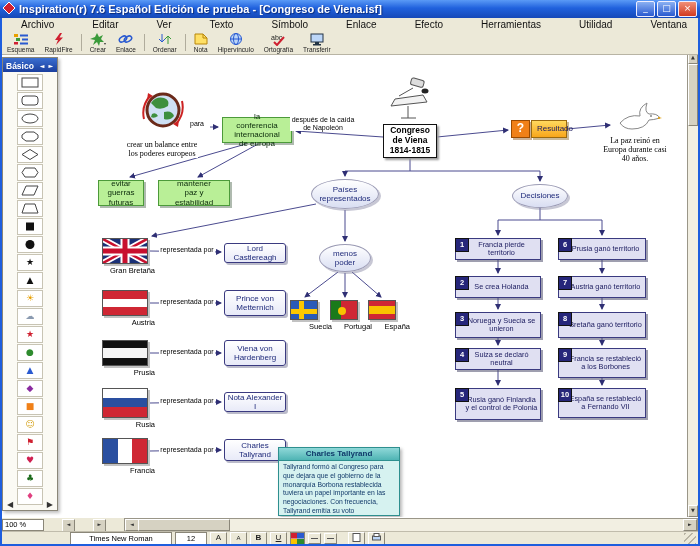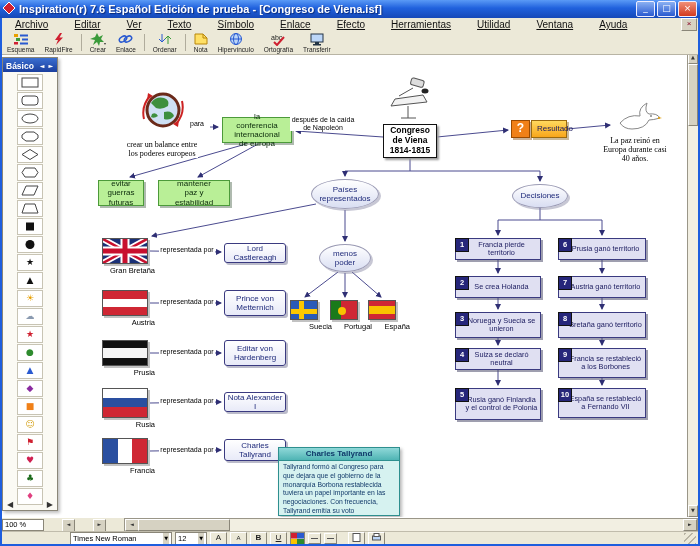--- a/index.html
+++ b/index.html
@@ -4,21 +4,21 @@
 <style>
   html,body{margin:0;padding:0;background:#777;}
   #app{position:relative;width:700px;height:546px;background:#ece9d8;font-family:"Liberation Sans",sans-serif;overflow:hidden;user-select:none;}
   
   .titlebar{position:absolute;left:0;top:0;right:0;height:18px;background:linear-gradient(to bottom,#5a9af6 0%,#2061dd 45%,#1649b8 100%);display:flex;align-items:center;gap:4px;padding:0 3px;z-index:95;}
   .title-text{flex:1;color:#fff;font-size:11px;font-weight:bold;text-shadow:1px 1px 1px #0a2a7a;white-space:nowrap;overflow:hidden;}
   .win-btns{display:flex;gap:2px;}
   .wbtn{width:17px;height:14px;border-radius:2px;background:linear-gradient(#8ab0f2,#2a5ad0);border:1px solid #eef;color:#fff;font-size:9px;line-height:12px;text-align:center;font-family:"DejaVu Sans",sans-serif;}
   .wbtn.close{background:linear-gradient(#f09078,#d23a20);}
   .menubar{position:absolute;left:0;top:18px;right:0;height:13px;background:#ece9d8;display:flex;align-items:center;font-size:10px;color:#111;padding-left:2px;z-index:95;}
-  .menu-item{padding:0 13px;text-decoration:underline;}
+  .menu-item{padding:0 19px;}
   .menu-close{margin-left:auto;margin-right:3px;width:14px;height:11px;background:#d6d2c2;border:1px solid;border-color:#fff #8a8678 #8a8678 #fff;font-size:8px;line-height:10px;text-align:center;color:#802;}
   .toolbarrow{position:absolute;left:0;top:31px;right:0;height:21px;background:#ece9d8;border-bottom:1px solid #b8b4a4;display:flex;align-items:stretch;padding:1px 2px;z-index:95;}
   .tbtn{display:flex;flex-direction:column;align-items:center;justify-content:center;padding:0 5px;}
   .ticon{height:13px;display:flex;align-items:center;}
   .tlabel{font-size:6.5px;color:#222;white-space:nowrap;}
   .tsep{width:1px;background:#b0ac9c;margin:2px 3px;}
   
   .palette{position:absolute;left:2px;top:57px;width:54px;height:452px;background:#fbfaf4;border:1px solid #8a8678;box-shadow:2px 2px 3px rgba(0,0,0,.25);z-index:90;}
   .pal-header{height:13px;background:linear-gradient(#3a6ed0,#1a3e9e);color:#fff;font-size:8.5px;font-weight:bold;padding:1px 3px 0 3px;display:flex;justify-content:space-between;align-items:center;}
   .pal-arrows{font-family:"DejaVu Sans",sans-serif;font-size:6px;letter-spacing:1px;}
@@ -48,21 +48,21 @@
   .vscroll{position:absolute;right:2px;top:52px;width:10px;height:465px;background:#f2efe2;border-left:1px solid #9a9688;display:flex;flex-direction:column;z-index:80;}
   .sbtn{height:10px;background:#d6d2c2;border:1px solid;border-color:#fff #8a8678 #8a8678 #fff;font-size:5px;line-height:8px;text-align:center;color:#333;font-family:"DejaVu Sans",sans-serif;}
   .vthumb{height:60px;background:#d6d2c2;border:1px solid;border-color:#fff #8a8678 #8a8678 #fff;}
   .hrow{position:absolute;left:0;right:0;top:517px;height:14px;background:#ece9d8;border-top:1px solid #fff;display:flex;align-items:center;gap:18px;padding:0 2px;z-index:85;}
   .zoombox{width:36px;height:10px;background:#fff;border:1px solid #8a8678;font-size:7.5px;line-height:10px;padding:0 2px;}
   .spin{width:11px;height:11px;background:#d6d2c2;border:1px solid;border-color:#fff #8a8678 #8a8678 #fff;font-size:5px;line-height:9px;text-align:center;font-family:"DejaVu Sans",sans-serif;color:#333;}
   .hscroll{flex:1;height:12px;background:#f2efe2;border:1px solid #9a9688;position:relative;display:flex;align-items:stretch;}
   .hthumb{position:absolute;left:13px;top:0;width:90px;height:10px;background:#d6d2c2;border:1px solid;border-color:#fff #8a8678 #8a8678 #fff;}
   .hs-left{width:12px;}.hs-right{width:12px;margin-left:auto;}
   .formatbar{position:absolute;left:0;right:0;top:531px;height:13px;background:#ece9d8;border-top:1px solid #c0bcac;display:flex;align-items:center;gap:3px;padding:0 4px 0 70px;z-index:85;}
-  .fsel{height:11px;background:#fff;border:1px solid #8a8678;font-size:7.5px;line-height:11px;padding:0 2px;display:flex;align-items:center;}
+  .fsel{height:11px;background:#fff;border:1px solid #8a8678;font-size:7.5px;line-height:11px;padding:0 2px;display:flex;align-items:center;flex-direction:column;}
   .fsel .da{margin-left:auto;font-size:5px;font-family:"DejaVu Sans",sans-serif;background:#d6d2c2;padding:0 1px;height:100%;}
   .fbtn{min-width:13px;height:11px;background:#ece9d8;border:1px solid;border-color:#fff #8a8678 #8a8678 #fff;font-size:8px;line-height:10px;text-align:center;color:#222;padding:0 1px;}
   .swatch{width:13px;height:11px;border:1px solid #8a8678;background:linear-gradient(to right,#cf2030 50%,#2a5ad0 50%) top/100% 50% no-repeat,linear-gradient(to right,#f8c300 50%,#2e8b2e 50%) bottom/100% 50% no-repeat;}
   .bars{width:13px;height:11px;border:1px solid;border-color:#fff #8a8678 #8a8678 #fff;background:repeating-linear-gradient(#ece9d8 0 2px,#555 2px 3px) content-box;padding:2px;box-sizing:border-box;}
   .grip{margin-left:auto;width:12px;height:12px;background:repeating-linear-gradient(135deg,#b8b4a4 0 2px,#ece9d8 2px 5px);}
   .edge{position:absolute;background:#1e5ede;z-index:99;}
   .edge.l{left:0;top:18px;bottom:0;width:2px;}
   .edge.r{right:0;top:18px;bottom:0;width:2px;}
   .edge.b{left:0;right:0;bottom:0;height:2px;}
 </style>
@@ -294,21 +294,21 @@
     <div class="flaglabel" style="left:95px;top:414px;width:60px">Francia</div>
 
     <div class="linklabel" style="left:159px;top:194px;width:54px">representada por</div>
     <div class="linklabel" style="left:159px;top:246px;width:54px">representada por</div>
     <div class="linklabel" style="left:159px;top:296px;width:54px">representada por</div>
     <div class="linklabel" style="left:159px;top:345px;width:54px">representada por</div>
     <div class="linklabel" style="left:159px;top:394px;width:54px">representada por</div>
 
     <div class="node leaderbox" style="left:224px;top:191px;width:62px;height:20px">Lord Castlereagh</div>
     <div class="node leaderbox" style="left:224px;top:238px;width:62px;height:26px">Prince von Metternich</div>
-    <div class="node leaderbox" style="left:224px;top:288px;width:62px;height:26px">Editar von Hardenberg</div>
+    <div class="node leaderbox" style="left:224px;top:288px;width:62px;height:26px">Viena von Hardenberg</div>
     <div class="node leaderbox" style="left:224px;top:340px;width:62px;height:20px">Nota Alexander I</div>
     <div class="node leaderbox" style="left:224px;top:387px;width:62px;height:22px">Charles Tallyrand</div>
 
     <div class="flag" style="left:290px;top:248px;width:28px;height:20px;background:#2a5bb8">
         <div style="position:absolute;left:8px;top:0;width:5px;height:100%;background:#fdc800"></div>
         <div style="position:absolute;left:0;top:8px;width:100%;height:5px;background:#fdc800"></div>
       </div>
     <div class="flaglabel" style="left:276px;top:270px;width:56px">Suecia</div>
     <div class="flag" style="left:330px;top:248px;width:28px;height:20px;background:linear-gradient(to right,#1a7a1a 0 40%,#cf2734 40%)">
         <div style="position:absolute;left:7px;top:6px;width:8px;height:8px;border-radius:50%;background:#f8c300"></div>

